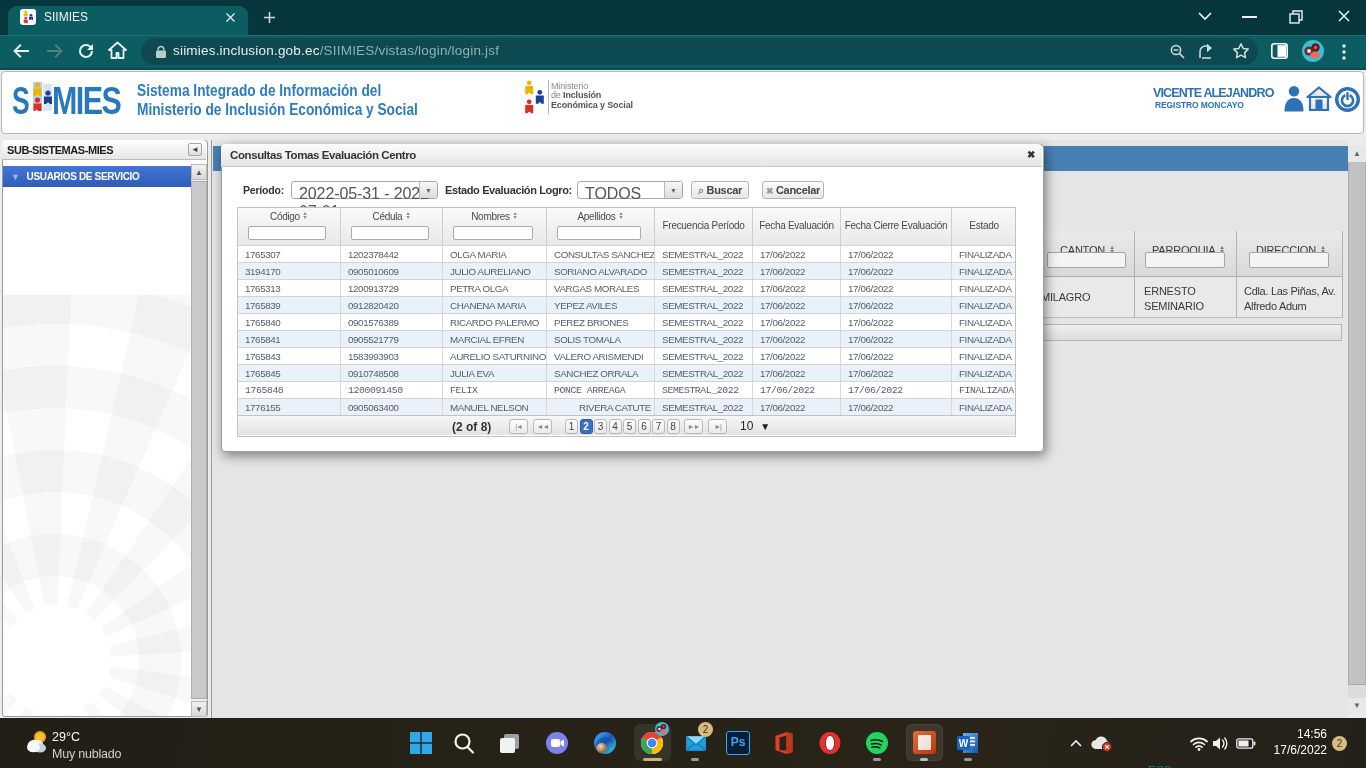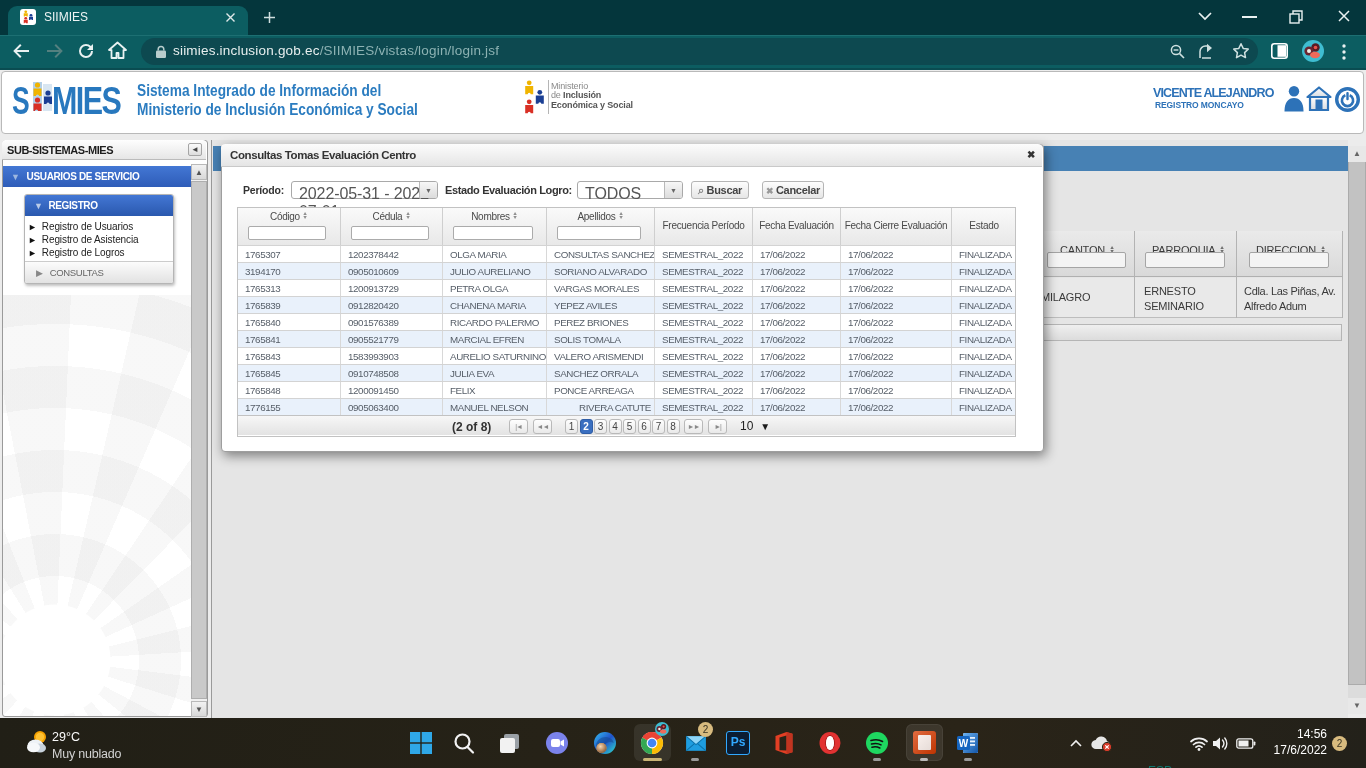--- a/index.html
+++ b/index.html
@@ -248,27 +248,20 @@
       <div class="abs" style="left:1px; top:155px; width:188px; height:421px;
         background-image:
           radial-gradient(circle at 52px 365px, #ffffff 0 55px, rgba(255,255,255,0) 56px),
           repeating-conic-gradient(from -8deg at 52px 365px, rgba(90,90,90,0.045) 0deg 10.5deg, rgba(0,0,0,0) 10.5deg 21deg),
           repeating-radial-gradient(circle at 52px 365px, rgba(90,90,90,0.045) 0 42px, rgba(0,0,0,0) 42px 84px);
         "></div>
       <div class="abs" id="sbhead"></div>
       <div class="abs" id="sbtitle">SUB-SISTEMAS-MIES</div>
       <div class="abs" id="sbtoggle">◄</div>
       <div class="abs" id="usbar"><span class="tri">▼</span>USUARIOS DE SERVICIO</div>
-      <div class="abs" id="regpanel">
-        <div class="abs" id="reghead"><span class="tri">▼</span>REGISTRO</div>
-        <div class="abs regitem" style="top:26px;"><b>►</b>Registro de Usuarios</div>
-        <div class="abs regitem" style="top:39px;"><b>►</b>Registro de Asistencia</div>
-        <div class="abs regitem" style="top:52px;"><b>►</b>Registro de Logros</div>
-        <div class="abs" id="consbar"><span class="tri">▶</span>CONSULTAS</div>
-      </div>
       <div class="abs" id="sbscroll"></div>
       <div class="abs sbbtn" style="left:189px; top:24px;">▲</div>
       <div class="abs" id="sbthumb"></div>
       <div class="abs sbbtn" style="left:189px; top:561px;">▼</div>
     </div>
 
     <div class="abs" id="content"></div>
     <div class="abs" id="bluebar"></div>
     <div class="abs" id="rscroll"></div>
     <div class="abs" id="rsthumb"></div>
@@ -412,21 +405,21 @@
       <div class="abs trow alt" style="left:0;top:156px;width:777px;height:17px;border-top:1px solid #d3d3d3;">
       <div class="cell" style="left:0px;width:102px;">1765845</div>
       <div class="cell" style="left:102px;width:102px;border-left:1px solid #d8d8d8;">0910748508</div>
       <div class="cell" style="left:204px;width:104px;border-left:1px solid #d8d8d8;">JULIA EVA</div>
       <div class="cell" style="left:308px;width:108px;border-left:1px solid #d8d8d8;">SANCHEZ ORRALA</div>
       <div class="cell" style="left:416px;width:98px;border-left:1px solid #d8d8d8;">SEMESTRAL_2022</div>
       <div class="cell" style="left:514px;width:88px;border-left:1px solid #d8d8d8;">17/06/2022</div>
       <div class="cell" style="left:602px;width:111px;border-left:1px solid #d8d8d8;">17/06/2022</div>
       <div class="cell" style="left:713px;width:65px;border-left:1px solid #d8d8d8;">FINALIZADA</div>
       </div>
-      <div class="abs trow" style="left:0;top:173px;width:777px;height:17px;border-top:1px solid #d3d3d3;">
+      <div class="abs trow" style="left:0;top:173px;width:777px;height:17px;border-top:1px solid #d3d3d3;font-family:Liberation Mono, monospace;">
       <div class="cell" style="left:0px;width:102px;">1765848</div>
       <div class="cell" style="left:102px;width:102px;border-left:1px solid #d8d8d8;">1200091450</div>
       <div class="cell" style="left:204px;width:104px;border-left:1px solid #d8d8d8;">FELIX</div>
       <div class="cell" style="left:308px;width:108px;border-left:1px solid #d8d8d8;">PONCE ARREAGA</div>
       <div class="cell" style="left:416px;width:98px;border-left:1px solid #d8d8d8;">SEMESTRAL_2022</div>
       <div class="cell" style="left:514px;width:88px;border-left:1px solid #d8d8d8;">17/06/2022</div>
       <div class="cell" style="left:602px;width:111px;border-left:1px solid #d8d8d8;">17/06/2022</div>
       <div class="cell" style="left:713px;width:65px;border-left:1px solid #d8d8d8;">FINALIZADA</div>
       </div>
       <div class="abs trow alt" style="left:0;top:190px;width:777px;height:17px;border-top:1px solid #d3d3d3;">

